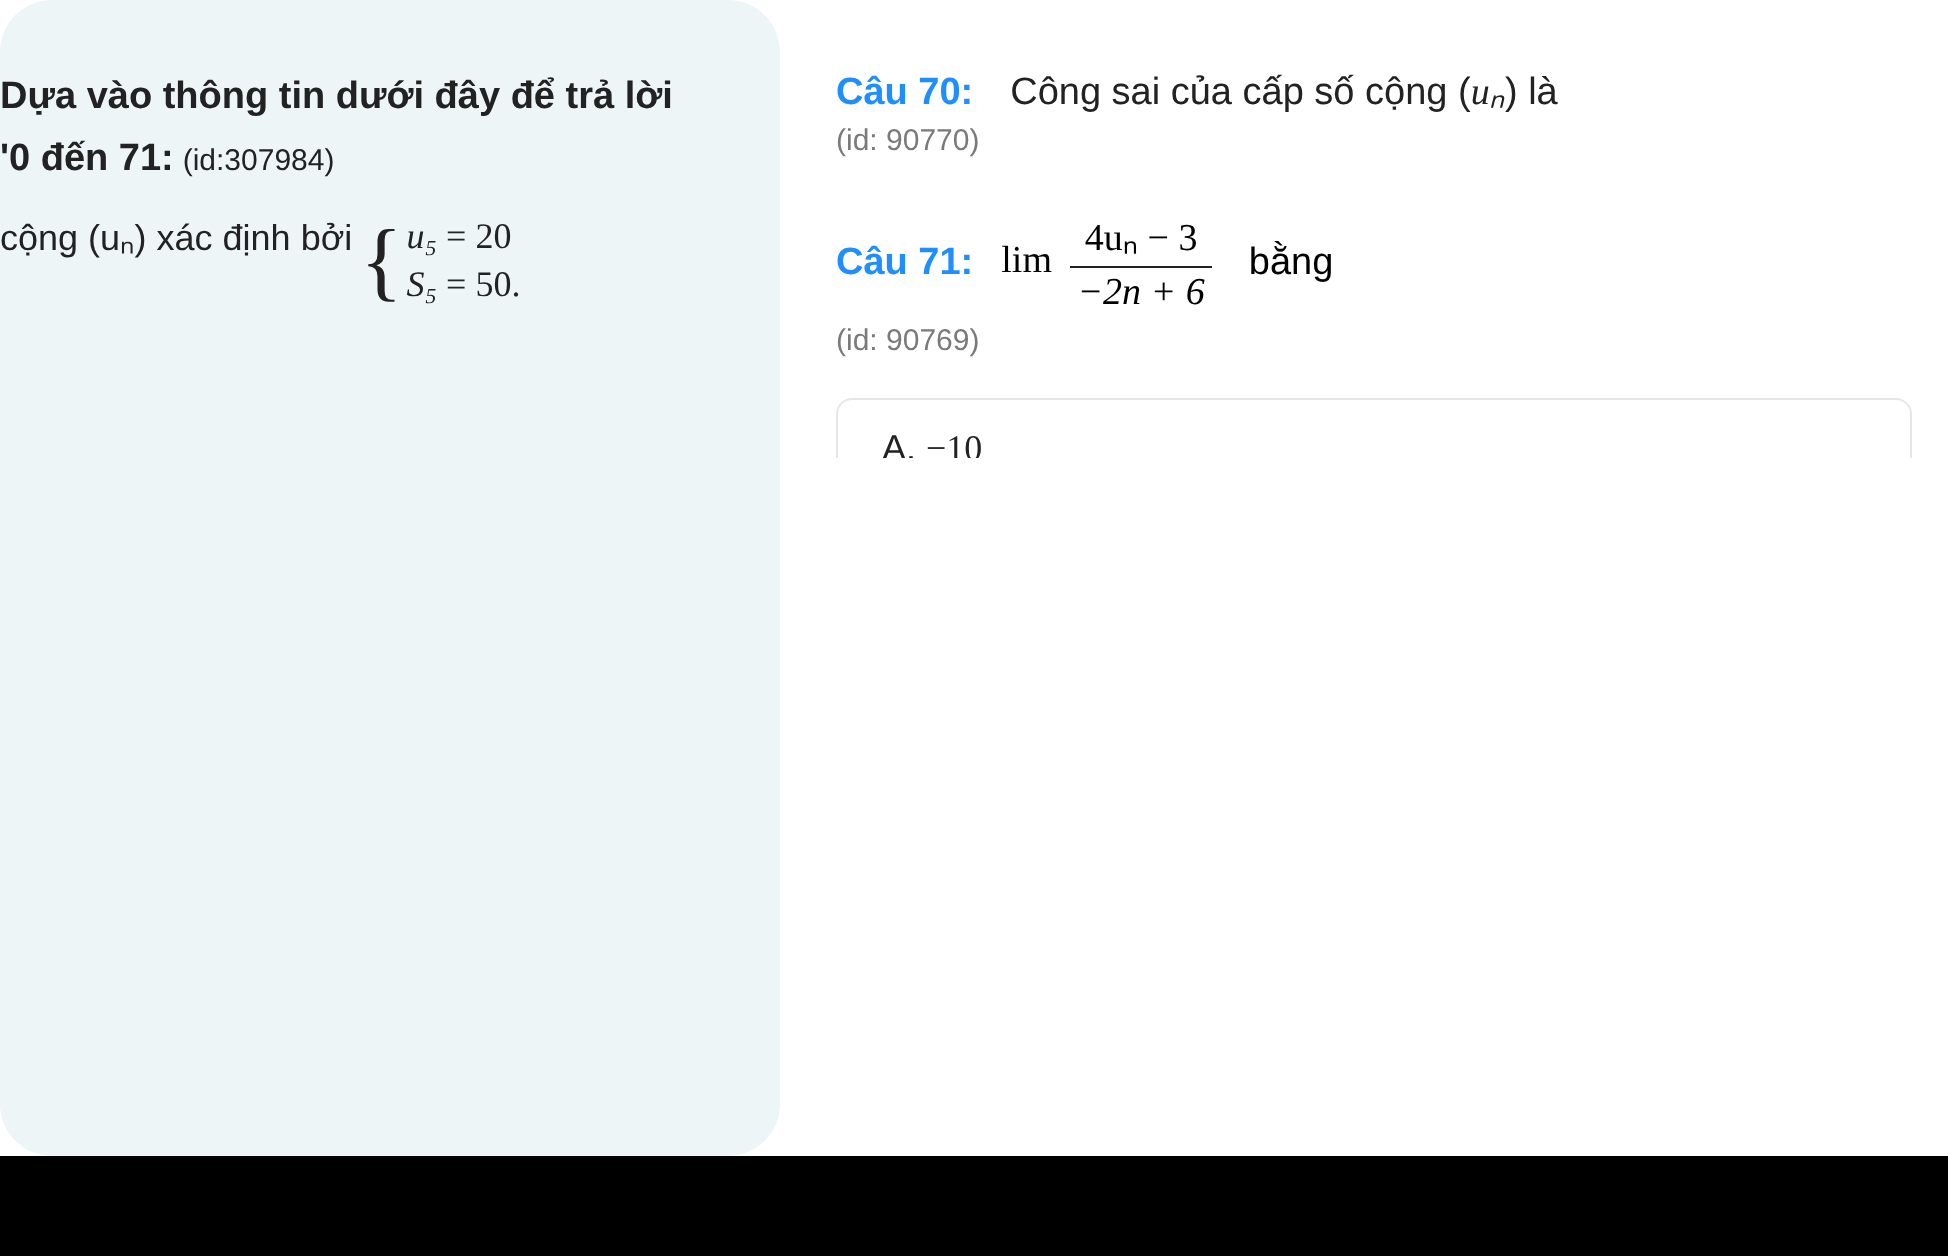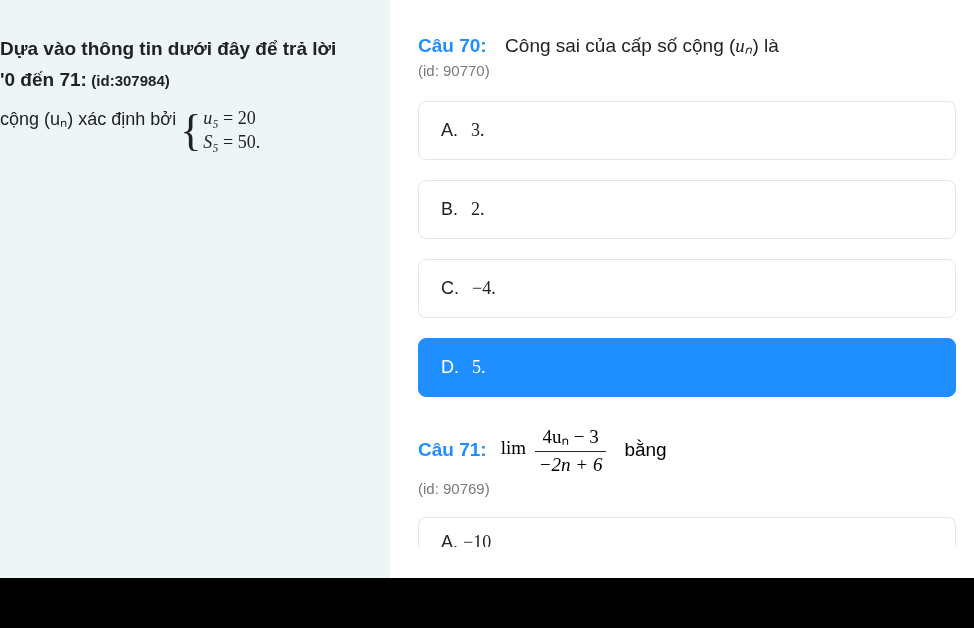--- a/index.html
+++ b/index.html
@@ -4,24 +4,25 @@
 <style>
   * { box-sizing: border-box; margin: 0; padding: 0; }
   html, body { width: 974px; height: 628px; font-family: Arial, Helvetica, sans-serif; background: #fff; overflow: hidden; }
   .app { display: flex; width: 974px; height: 578px; position: relative; }
   .left-panel {
     width: 390px;
     background: #eef5f7;
     padding: 35px 20px 20px 0;
     font-size: 18px;
     color: #222;
+    border-radius: 26px;
   }
   .left-title { font-weight: 700; font-size: 19px; line-height: 1.5; }
   .left-sub { font-size: 16px; margin-top: 2px; }
-  .left-sub .idtxt { font-size: 15px; font-weight: 700; }
+  .left-sub .idtxt { font-size: 15px; font-weight: 400; }
   .left-formula { margin-top: 12px; font-size: 18px; display: flex; flex-wrap: nowrap; }
   .right-panel {
     flex: 1;
     padding: 32px 18px 0 28px;
     overflow: hidden;
     position: relative;
   }
   .q-header { margin-bottom: 8px; }
   .q-label { color: #1f8fff; font-weight: 700; font-size: 19px; }
   .q-text { font-size: 19px; color: #222; margin-left: 14px; }
@@ -98,38 +99,20 @@
   <div class="right-panel">
 
     <div class="q-header">
       <span class="q-label">Câu 70:</span>
       <span class="q-text">
         <span>Công sai của cấp số cộng (</span><span class="mathser"><i>uₙ</i></span><span>) là</span>
       </span>
       <div class="q-id">(id: 90770)</div>
     </div>
 
-    <div class="options">
-      <div class="opt">
-        <span class="letter">A.</span>
-        <span class="mathser">3.</span>
-      </div>
-      <div class="opt">
-        <span class="letter">B.</span>
-        <span class="mathser">2.</span>
-      </div>
-      <div class="opt">
-        <span class="letter">C.</span>
-        <span class="mathser">−4.</span>
-      </div>
-      <div class="opt selected">
-        <span class="letter">D.</span>
-        <span class="mathser">5.</span>
-      </div>
-    </div>
 
     <div class="q2-block">
       <div class="q2-line">
         <span class="q-label">Câu 71:</span>
         <span class="math mathser">
           <span>lim</span>
           <span class="frac">
             <span class="num">4uₙ − 3</span>
             <span class="den">−2n + 6</span>
           </span>

